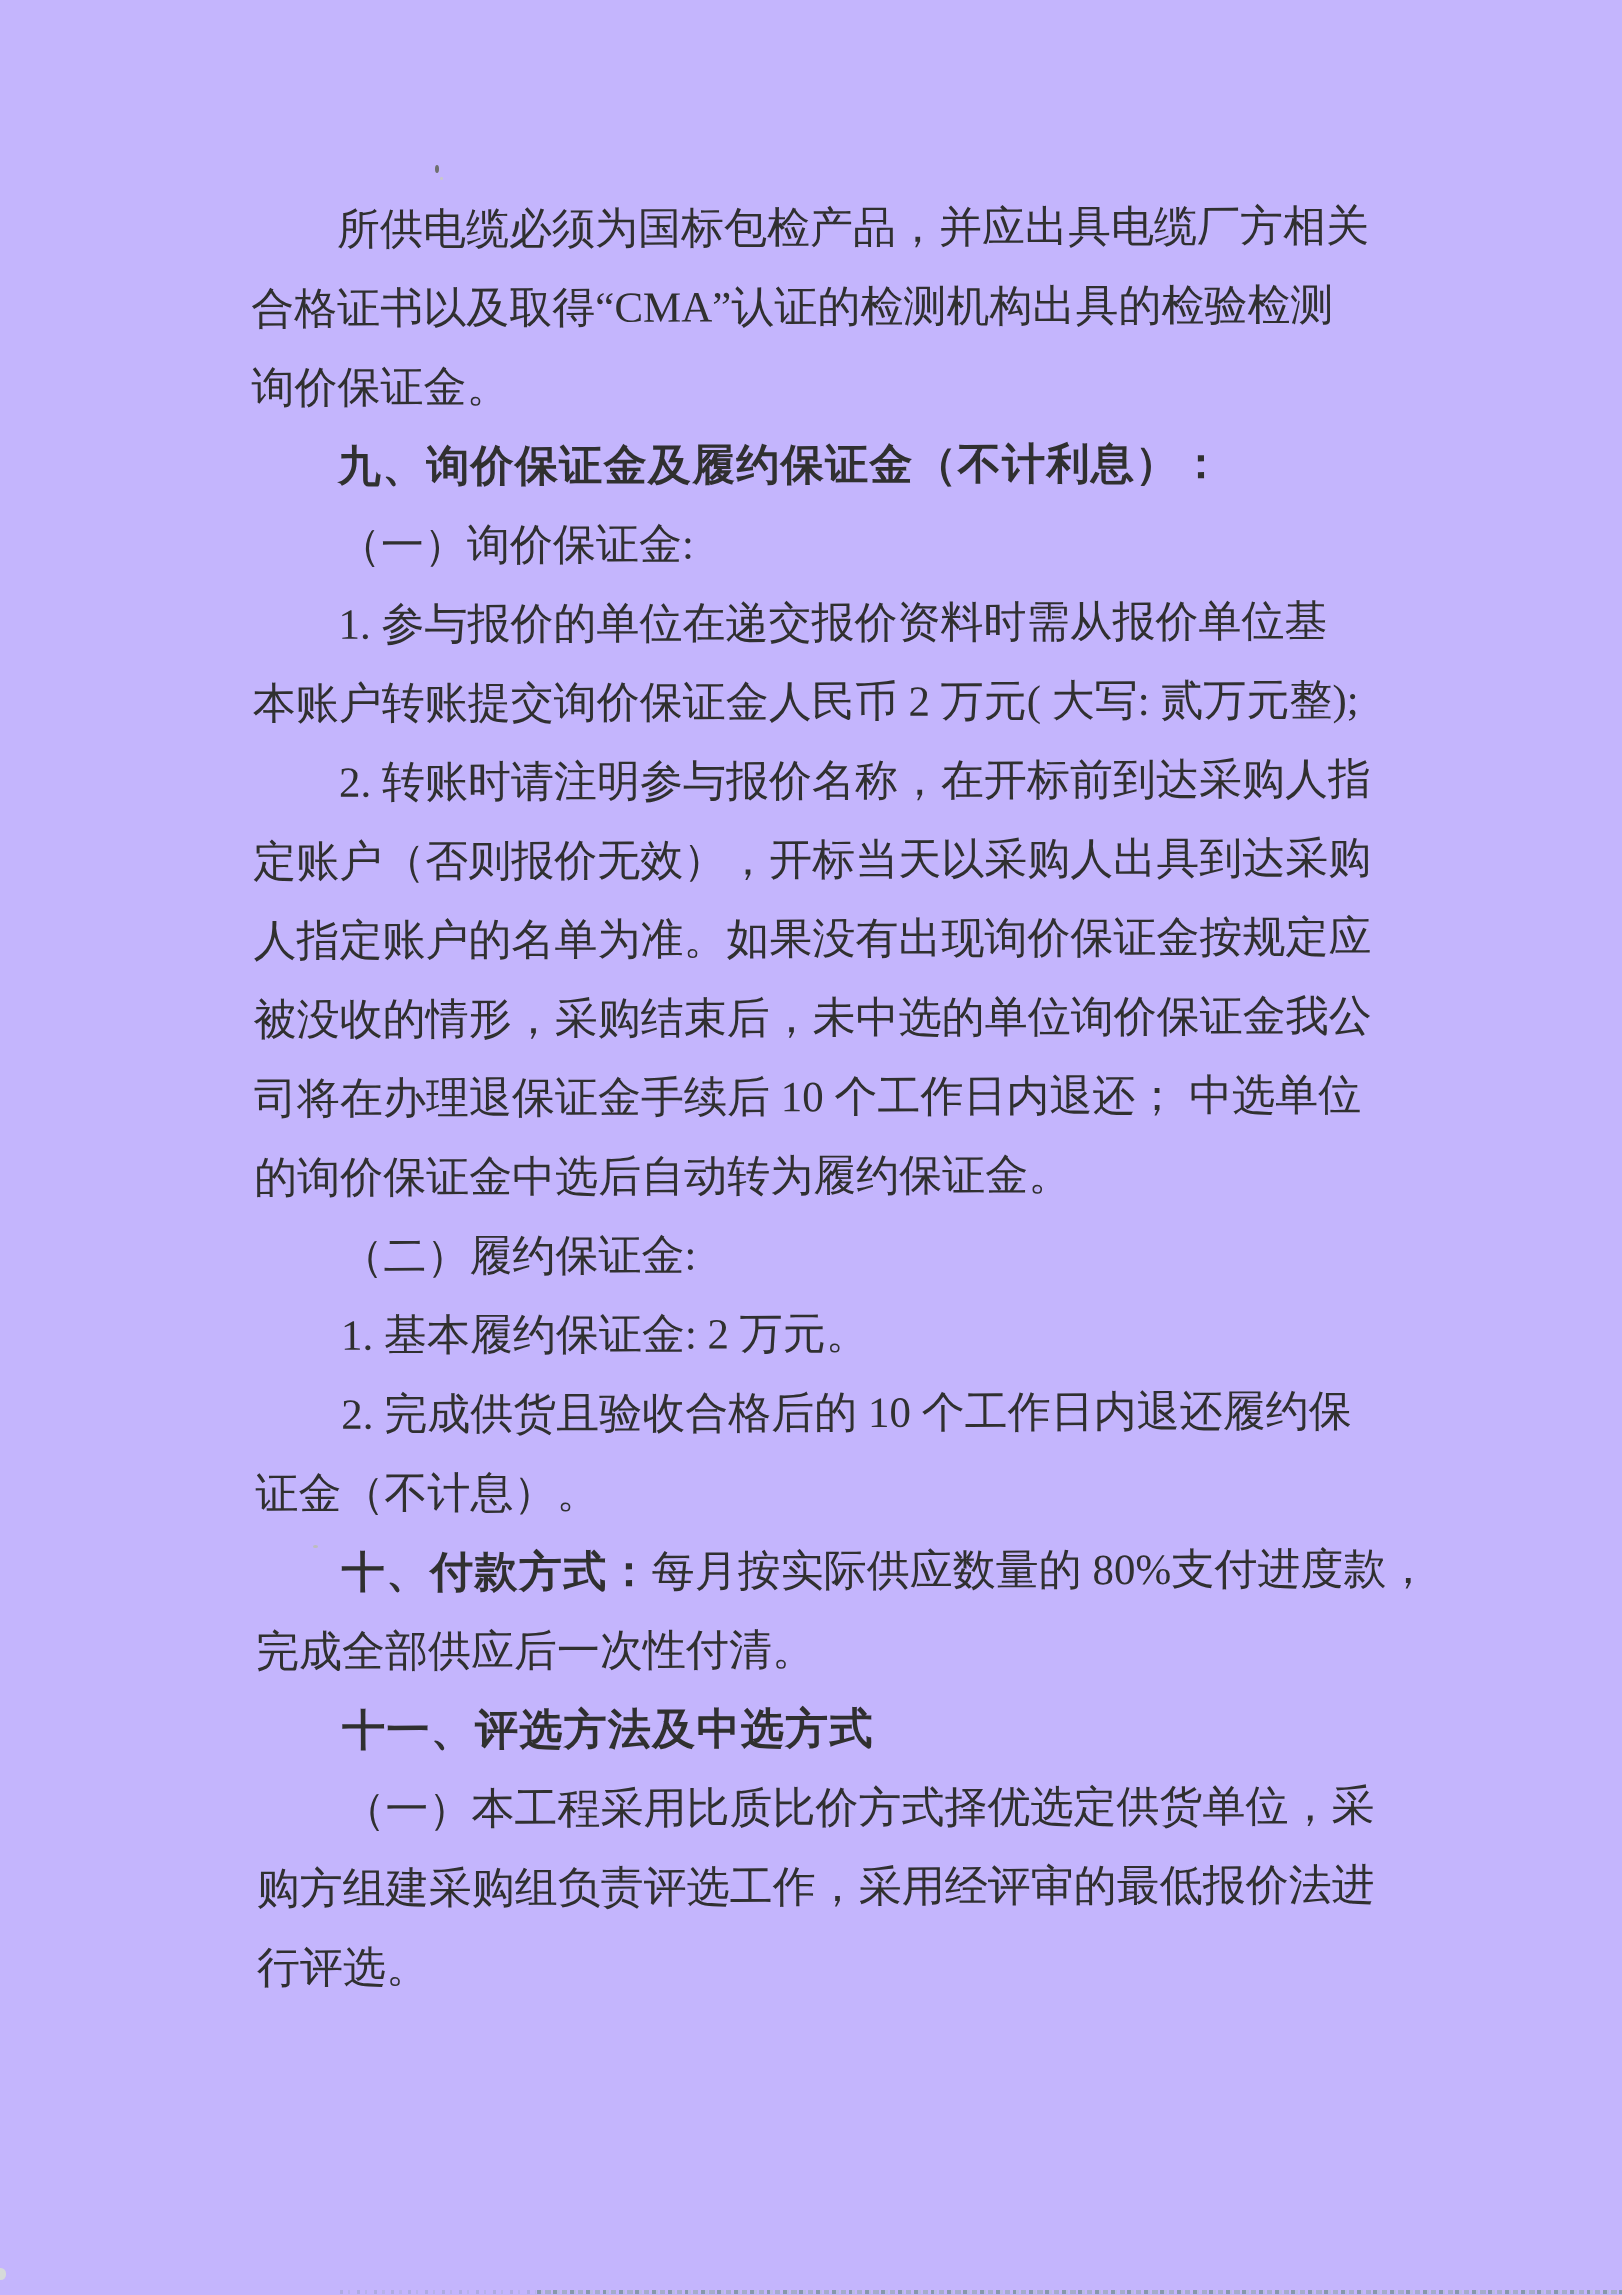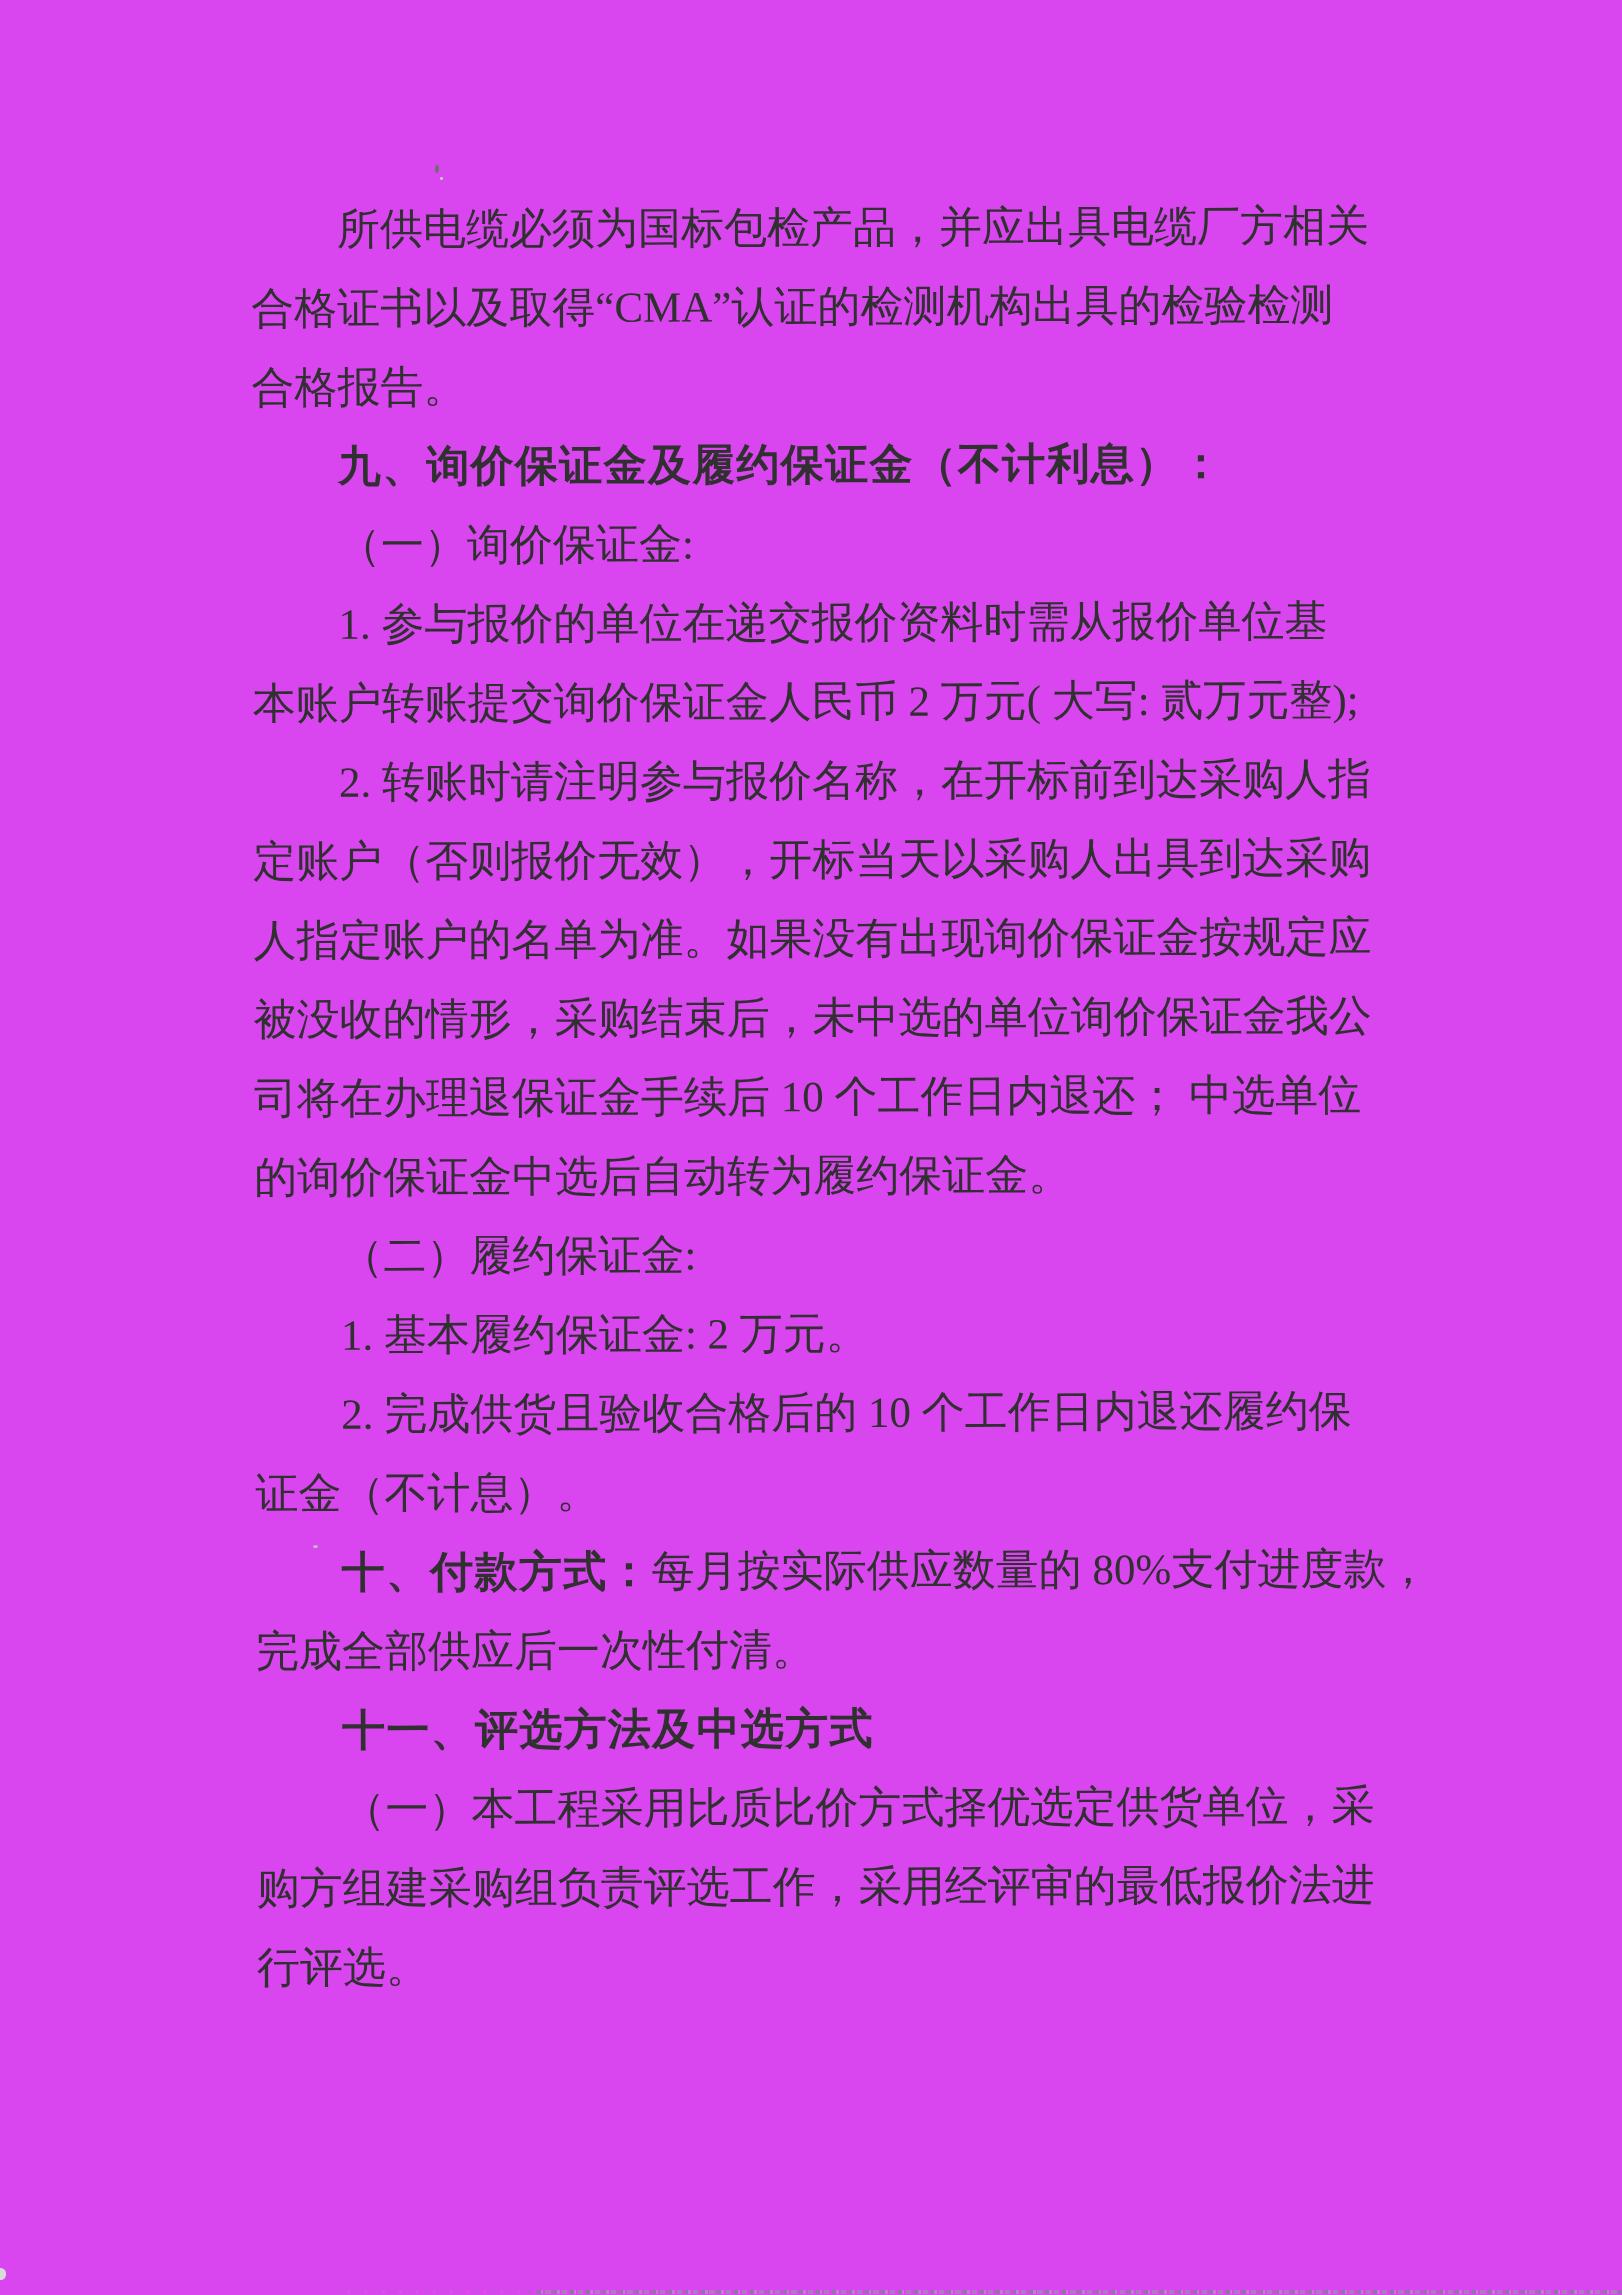--- a/index.html
+++ b/index.html
@@ -4,21 +4,21 @@
 <style>
   html, body {
     margin: 0;
     padding: 0;
     background: #ffffff;
   }
   #page {
     position: relative;
     width: 1623px;
     height: 2295px;
-    background: #d946ef;
+    background: #c4b5fd;
     overflow: hidden;
     font-family: "Liberation Serif", "DejaVu Serif", serif;
   }
   #doc-body {
     position: absolute;
     left: 254px;
     top: 188px;
     width: 1178px;
     color: #303030;
     font-size: 43px;
@@ -83,21 +83,21 @@
       rgba(255,255,255,0)   10.5px 17px);
   }
 </style>
 </head>
 <body>
 
 <div id="page">
   <main id="doc-body" style="color: rgb(48, 48, 48);">
       <div class="line indent"><span class="seg">所供电缆必须为国标包检产品，并应出具电缆厂方相关</span></div>
       <div class="line"><span class="seg">合格证书以及取得“CMA”认证的检测机构出具的检验检测</span></div>
-      <div class="line"><span class="seg">合格报告。</span></div>
+      <div class="line"><span class="seg">询价保证金。</span></div>
       <div class="line indent"><span class="seg bold">九、询价保证金及履约保证金（不计利息）：</span></div>
       <div class="line indent"><span class="seg">（一）询价保证金:</span></div>
       <div class="line indent"><span class="seg">1. 参与报价的单位在递交报价资料时需从报价单位基</span></div>
       <div class="line"><span class="seg">本账户转账提交询价保证金人民币 2 万元( 大写: 贰万元整);</span></div>
       <div class="line indent"><span class="seg">2. 转账时请注明参与报价名称，在开标前到达采购人指</span></div>
       <div class="line"><span class="seg">定账户（否则报价无效），开标当天以采购人出具到达采购</span></div>
       <div class="line"><span class="seg">人指定账户的名单为准。如果没有出现询价保证金按规定应</span></div>
       <div class="line"><span class="seg">被没收的情形，采购结束后，未中选的单位询价保证金我公</span></div>
       <div class="line"><span class="seg">司将在办理退保证金手续后 10 个工作日内退还； 中选单位</span></div>
       <div class="line"><span class="seg">的询价保证金中选后自动转为履约保证金。</span></div>

